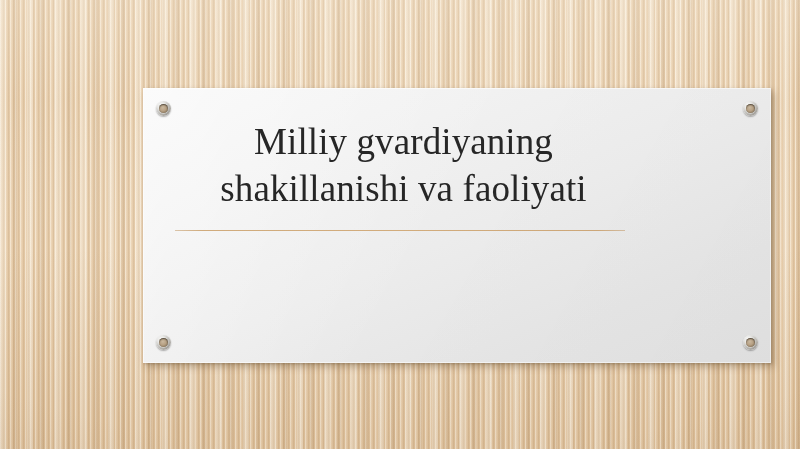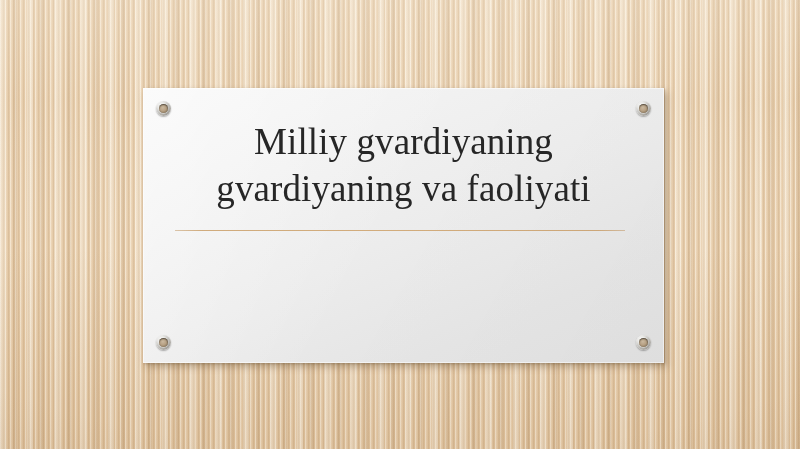--- a/index.html
+++ b/index.html
@@ -76,21 +76,21 @@
         rgba(255,252,245,0.22) 0%,
         rgba(255,252,245,0.00) 62%,
         rgba(146,108,66,0.13) 100%);
   }
 
   
   #plaque {
     position: absolute;
     left: 143px;
     top: 88px;
-    width: 521px;
+    width: 628px;
     height: 275px;
     background-image:
       linear-gradient(157deg,
         #f6f6f6 0%,
         #f1f1f1 28%,
         #ececec 52%,
         #e5e5e5 78%,
         #e1e1e1 100%);
     box-shadow:
       3px 4px 7px rgba(92,66,38,0.34),
@@ -202,21 +202,21 @@
   <div id="plaque">
 
     <div class="screw tl"></div>
     <div class="screw tr"></div>
     <div class="screw bl"></div>
     <div class="screw br"></div>
 
     <div id="title-block">
       <h1 id="title-text">
         <span class="line">Milliy gvardiyaning</span>
-        <span class="line">gvardiyaning va faoliyati</span>
+        <span class="line">shakillanishi va faoliyati</span>
       </h1>
     </div>
 
     <div id="accent-rule"></div>
 
     <div id="subtitle-area" style="position:absolute;left:32px;top:160px;width:450px;height:90px;"></div>
   </div>
 
 </div>
 

